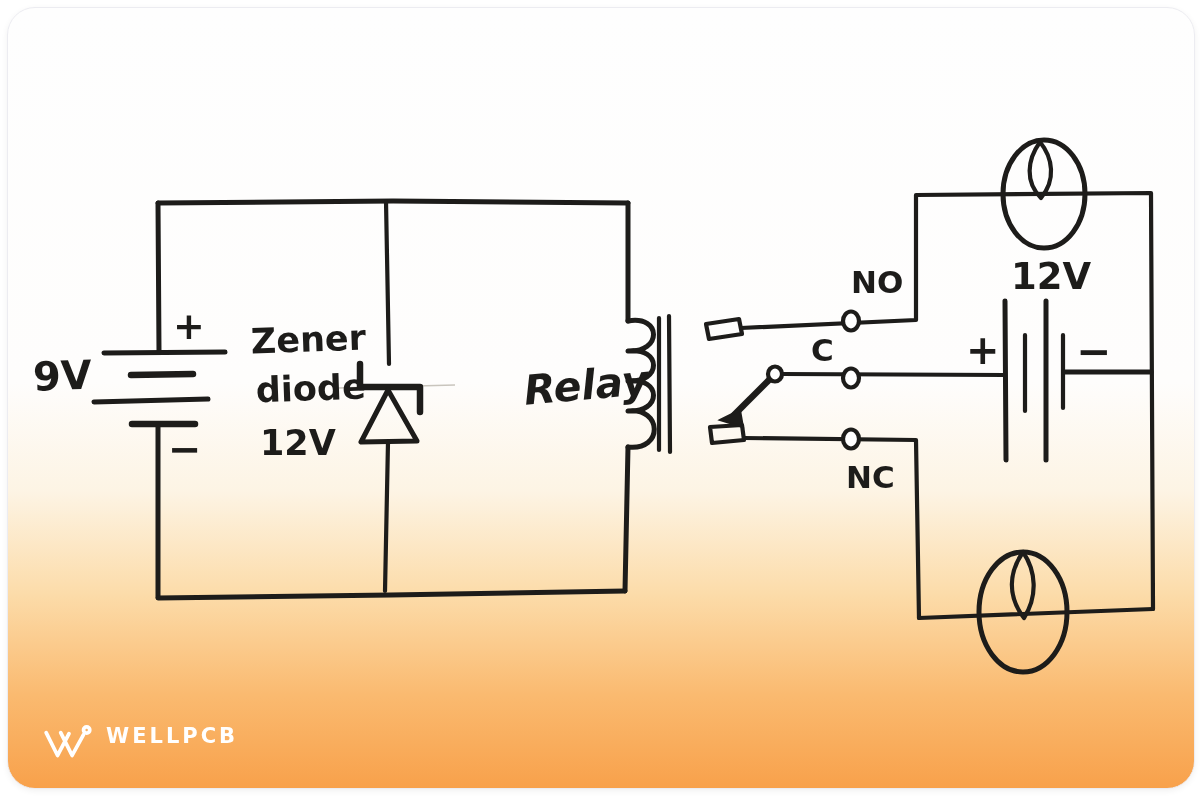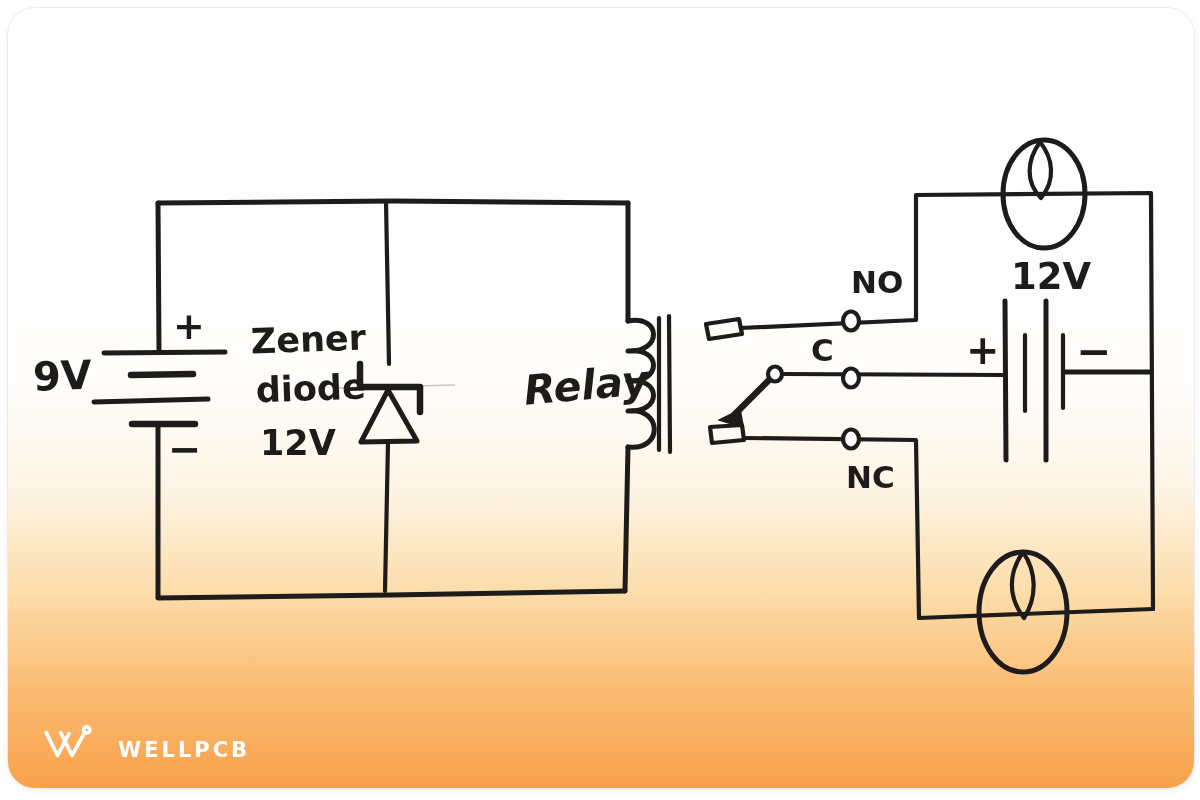--- a/index.html
+++ b/index.html
@@ -13,21 +13,21 @@
     overflow:hidden;
   }
   svg.schematic{position:absolute;left:0;top:0;}
   .ink{stroke:#1d1c1a;fill:none;stroke-linecap:round;stroke-linejoin:round;}
   .w4{stroke-width:4.2;} .w5{stroke-width:5;} .w6{stroke-width:6.5;}
   .hand{font-family:"DejaVu Sans","Liberation Sans",sans-serif;fill:#1d1c1a;font-weight:bold;}
   .script{font-family:"DejaVu Sans","Liberation Sans",sans-serif;fill:#1d1c1a;font-style:italic;font-weight:bold;}
   .node{fill:#ffffff;stroke:#1d1c1a;stroke-width:4.2;}
   .faint{stroke:#c9c5bd;stroke-width:1.6;fill:none;}
   .brand{
-    position:absolute;left:34px;top:716px;display:flex;align-items:flex-end;gap:22px;
+    position:absolute;left:34px;top:716px;display:flex;align-items:flex-start;gap:10px;
   }
   .brand-text{
     font-family:"DejaVu Sans","Liberation Sans",sans-serif;
     color:#ffffff;font-weight:bold;font-size:21px;letter-spacing:3px;
   }
 </style>
 </head>
 <body>
 
 <div class="card">

